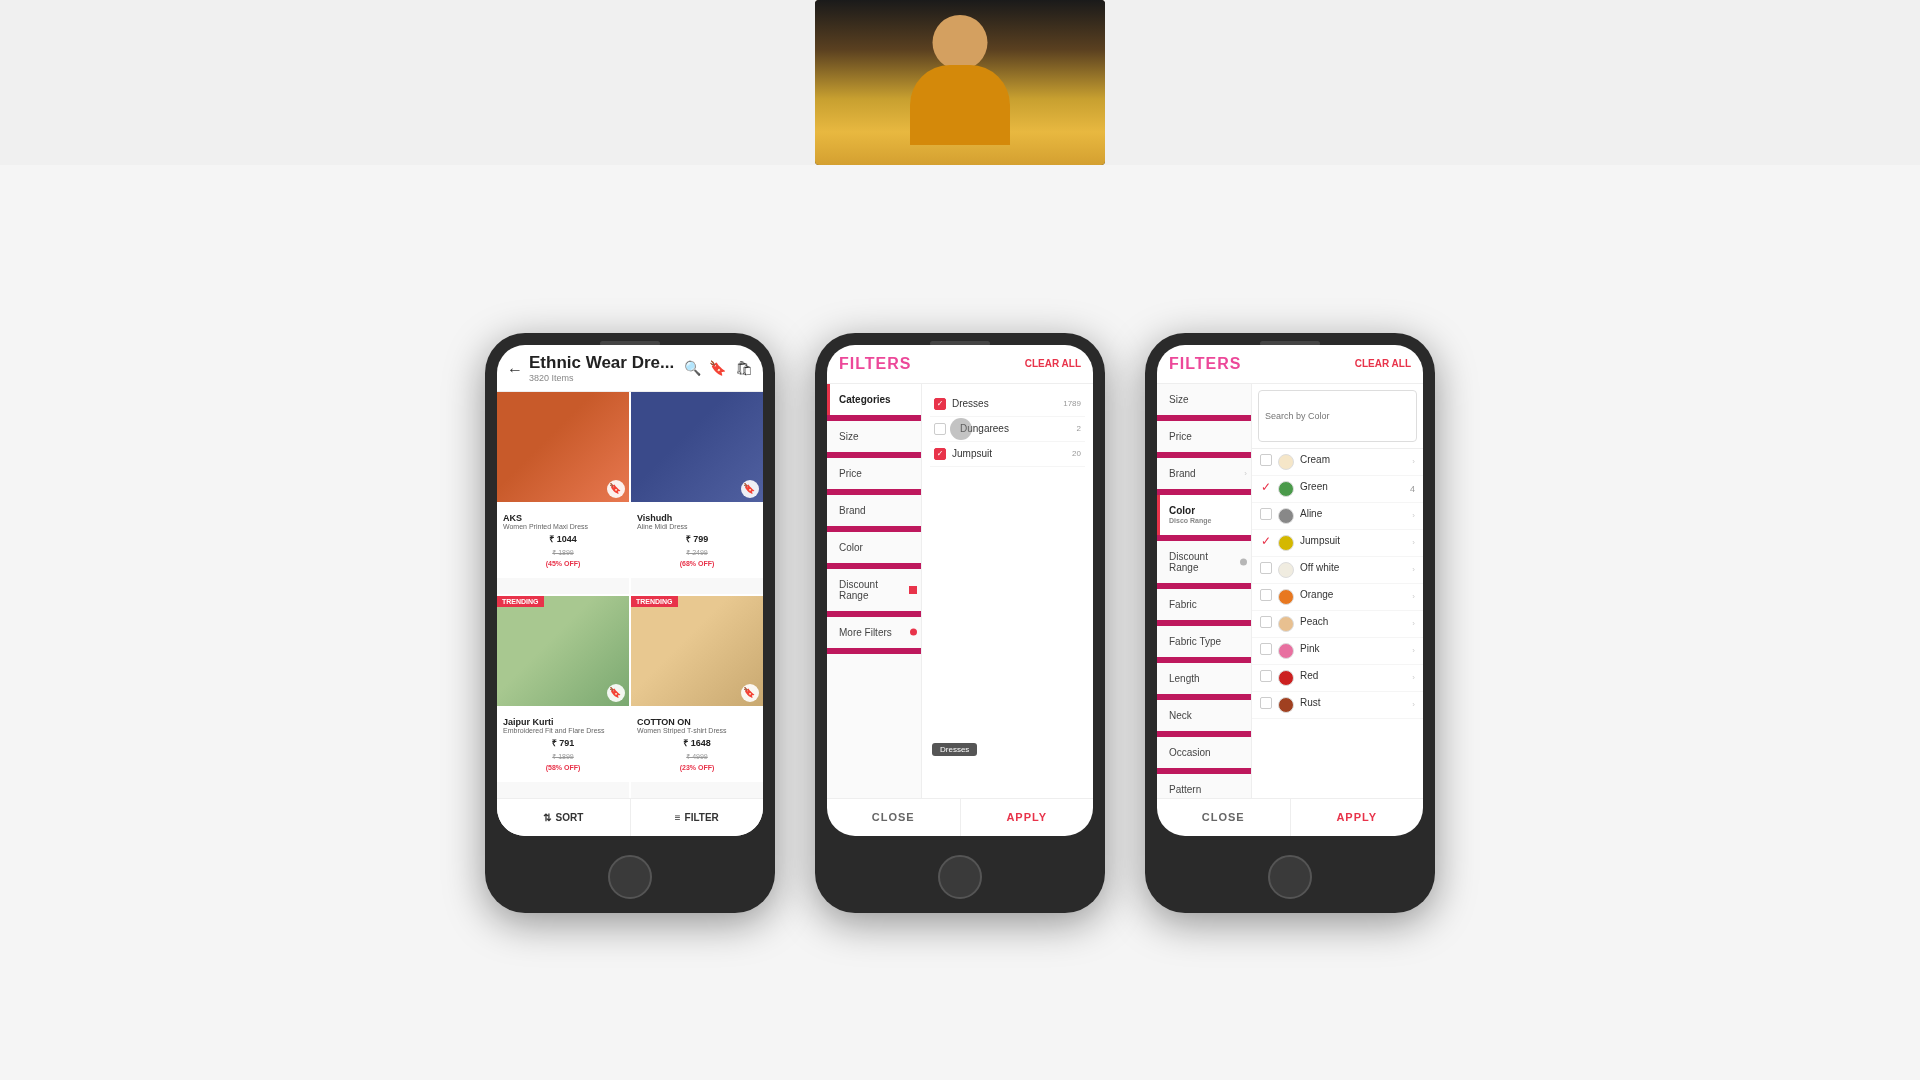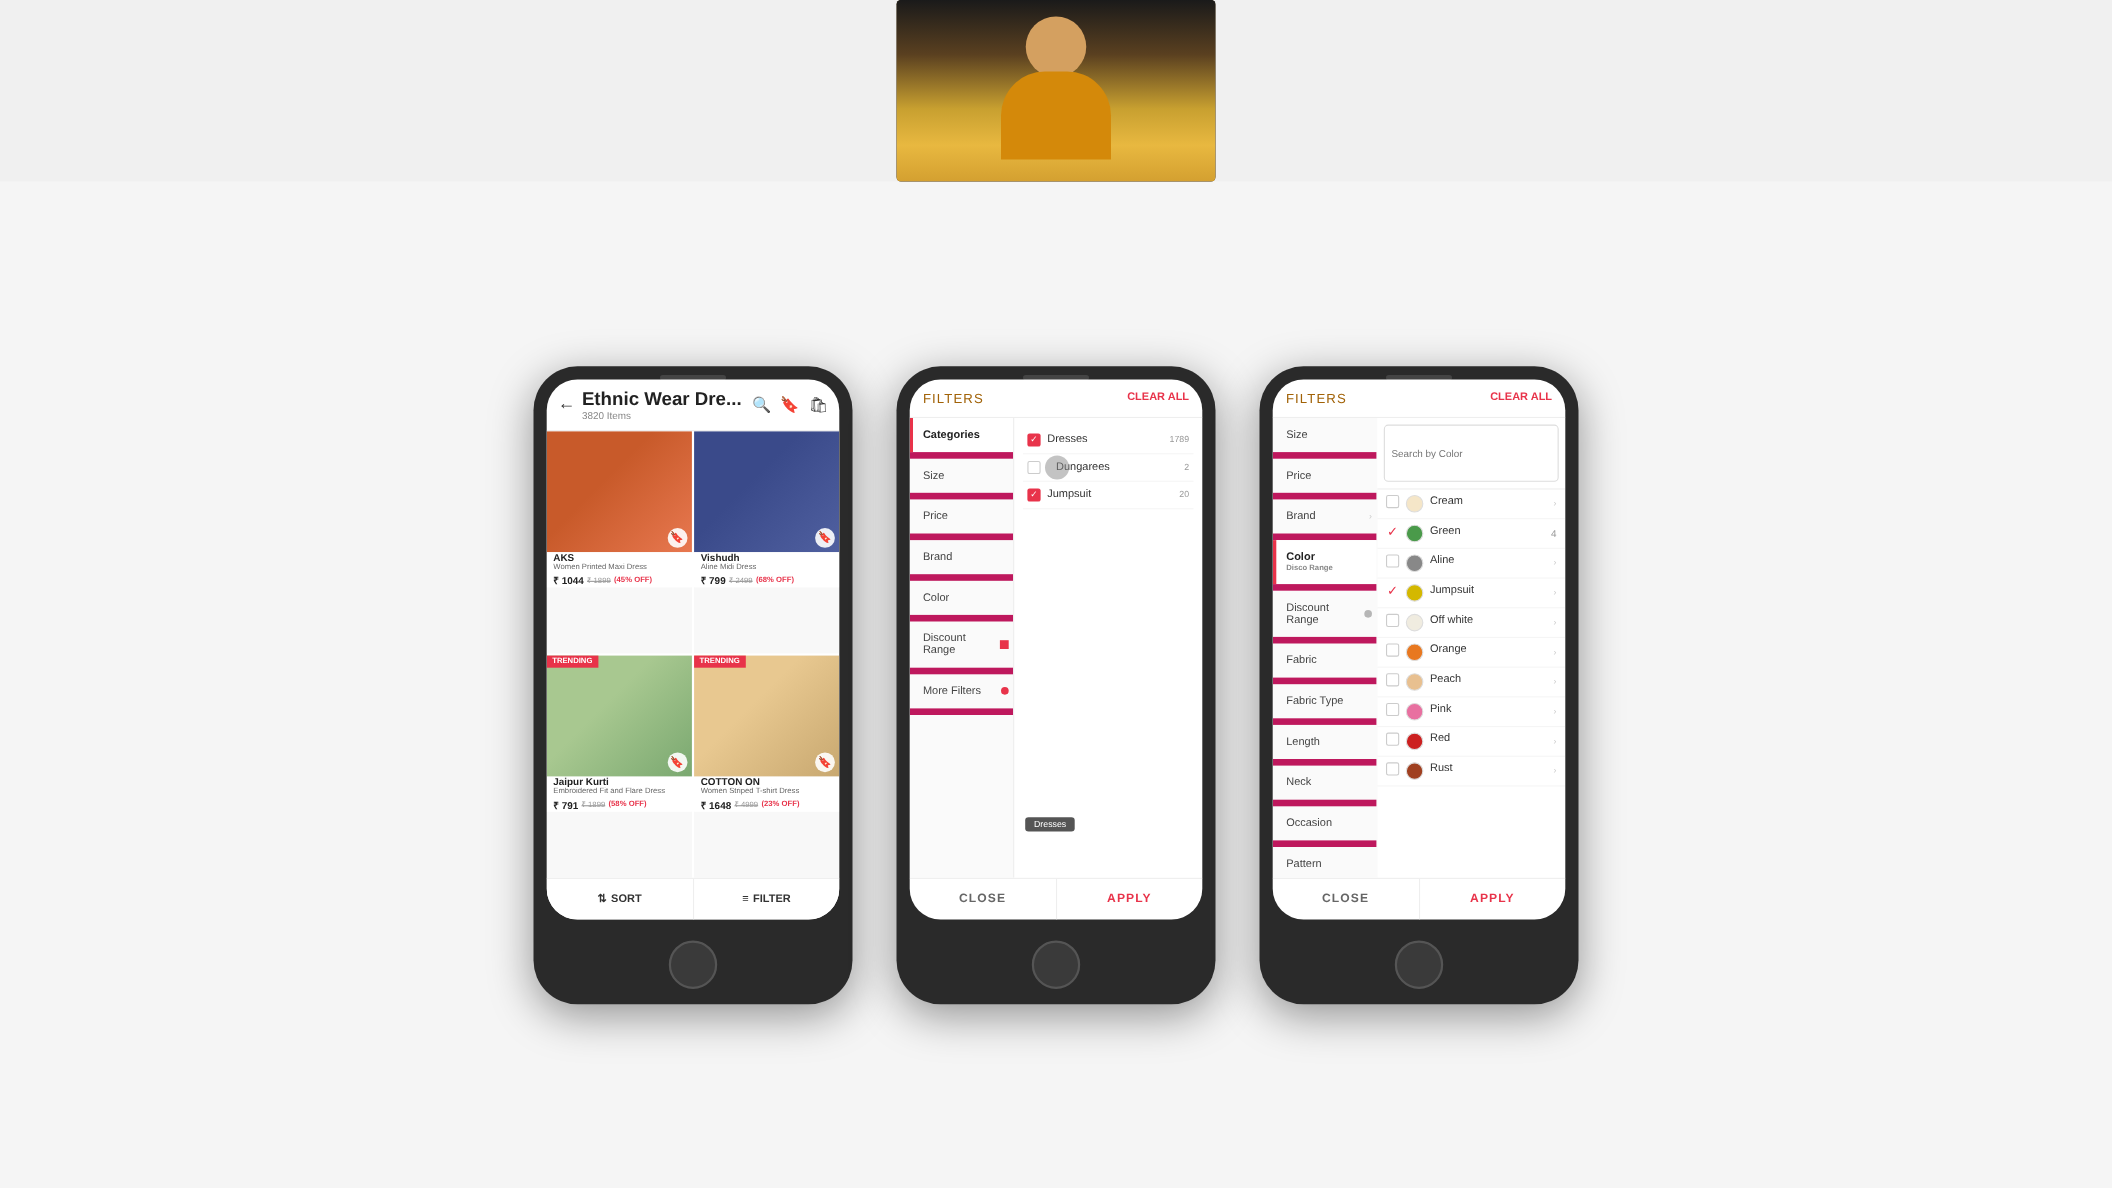--- a/index.html
+++ b/index.html
@@ -171,40 +171,41 @@
       position: absolute;
       top: 0;
       left: 0;
       background: #e8334a;
       color: #fff;
       font-size: 7px;
       font-weight: 700;
       padding: 2px 5px;
     }
     .product-info {
-      padding: 0 6px;
+      padding: 11px 6px;
       background: #fff;
     }
     .brand-name {
       font-size: 9px;
       font-weight: 700;
       color: #222;
     }
     .product-desc {
       font-size: 7px;
       color: #666;
       white-space: nowrap;
       overflow: hidden;
       text-overflow: ellipsis;
     }
     .price-row {
       display: flex;
       align-items: center;
       gap: 3px;
       margin-top: 2px;
+      flex-direction: column;
     }
     .price-current {
       font-size: 9px;
       font-weight: 700;
       color: #222;
     }
     .price-original {
       font-size: 7px;
       color: #999;
       text-decoration: line-through;
@@ -261,23 +262,23 @@
       flex-direction: column;
     }
     .filter-header {
       display: flex;
       align-items: center;
       justify-content: space-between;
       padding: 10px 12px;
       border-bottom: 1px solid #eee;
     }
     .filter-title {
-      font-size: 12px;
-      font-weight: 400;
-      color: #a16207;
+      font-size: 16px;
+      font-weight: 700;
+      color: #ec4899;
       letter-spacing: 1px;
     }
     .clear-all-btn {
       font-size: 10px;
       font-weight: 700;
       color: #e8334a;
     }
     .filter-body {
       display: flex;
       flex: 1;

